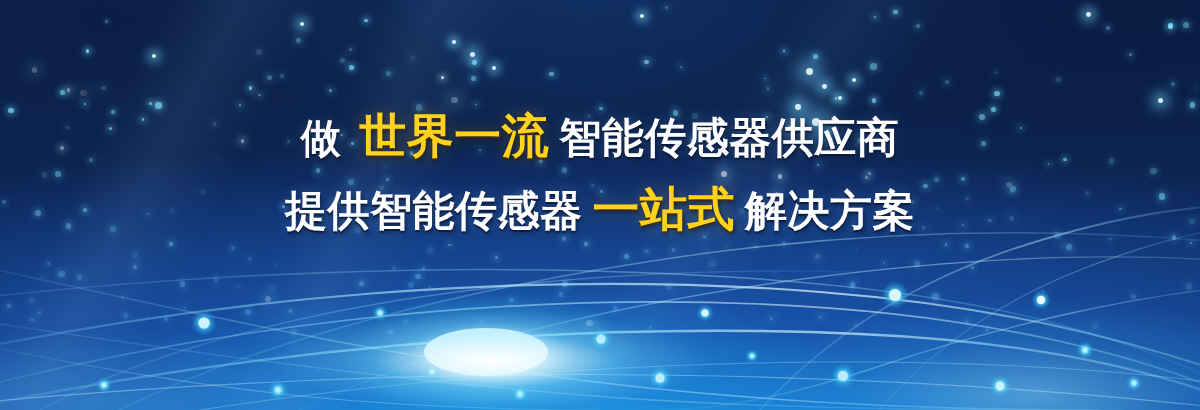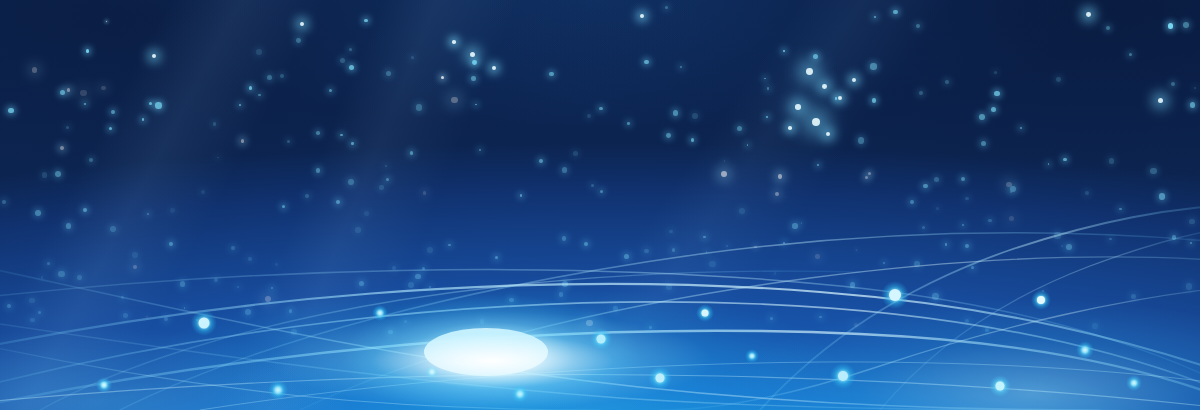--- a/index.html
+++ b/index.html
@@ -436,16 +436,22 @@
         <circle cx="432" cy="372" r="7" fill="url(#nodeGlow)"></circle>
       </g>
     </svg>
   </div>
 
   <div class="layer" id="bg-glow-core"></div>
   <div class="layer" id="bg-glow-right"></div>
 
   <div id="headline">
 
-
+    <div class="tagline" id="tagline-1">
+      <span class="seg seg-white seg-lead">做</span><span class="seg seg-gold">世界一流</span><span class="seg seg-white">智能传感器供应商</span>
+    </div>
+
+    <div class="tagline" id="tagline-2">
+      <span class="seg seg-white">提供智能传感器</span><span class="seg seg-gold">一站式</span><span class="seg seg-white">解决方案</span>
+    </div>
 
   </div>
 </div>
 
 </body></html>

